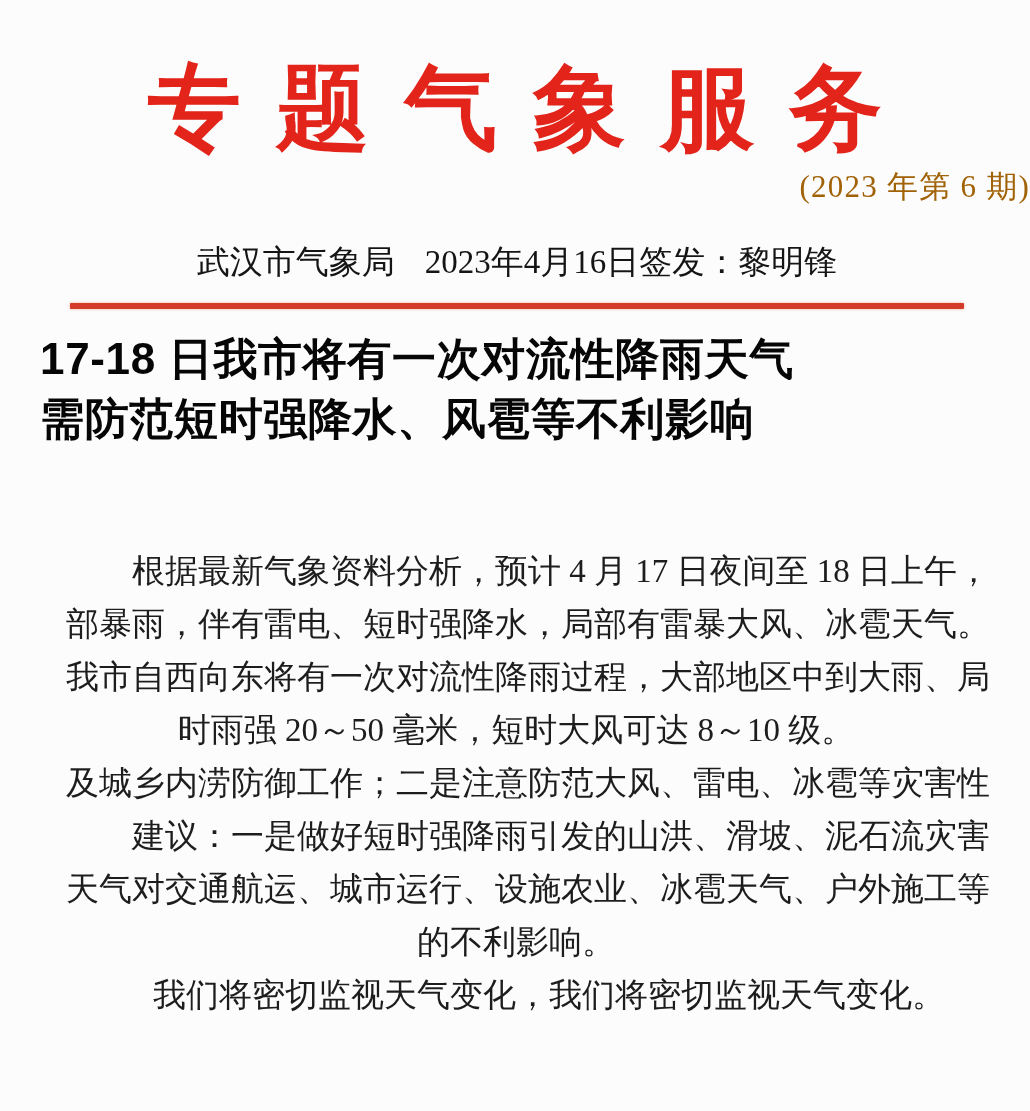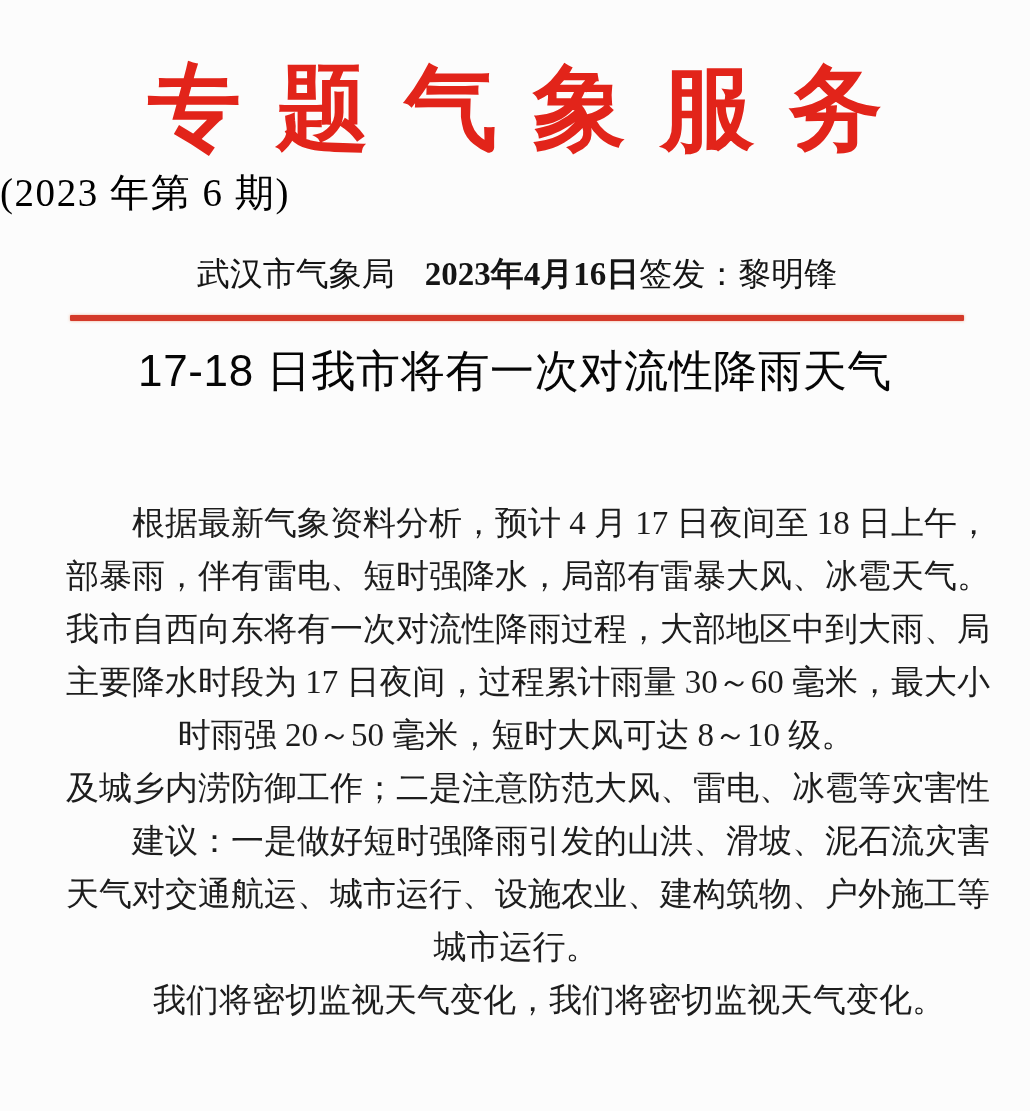--- a/index.html
+++ b/index.html
@@ -24,46 +24,45 @@
     font-family: "Liberation Sans", sans-serif;
     font-weight: 800;
     font-size: 93px;
     line-height: 1.08;
     letter-spacing: 0.38em;
     color: #e2241a;
     white-space: nowrap;
   }
   .issue-line {
     margin-top: 8px;
-    text-align: left;
-    font-size: 39px;
+    text-align: right;
+    font-size: 31px;
     letter-spacing: 0.04em;
-    color: #000000;
+    color: #a16207;
   }
   .meta-row {
     display: flex;
     justify-content: center;
     align-items: baseline;
     margin: 32px 68px 0 72px;
     font-size: 33px;
     color: #151515;
   }
-  .meta-row .meta-center { margin-left: 30px; font-weight: bold; }
+  .meta-row .meta-center { margin-left: 30px; }
   .red-rule {
     margin: 18px 66px 0 70px;
     height: 6px;
     background: #d43a2a;
     border-radius: 1px;
     box-shadow: 0 0 3px rgba(226, 110, 60, 0.55);
   }
   .headline {
     margin: 20px 40px 0 40px;
-    text-align: center;
     font-family: "Liberation Sans", sans-serif;
-    font-weight: 400;
+    font-weight: 700;
     font-size: 44px;
     line-height: 60px;
     color: #060606;
     letter-spacing: 0.015em;
   }
   .body-text {
     margin: 96px 64px 0 66px;
     font-size: 33px;
     line-height: 53px;
     color: #1d1d1d;
@@ -88,37 +87,37 @@
   <div class="meta-row">
     <span class="meta-left">武汉市气象局</span>
     <span class="meta-center">2023年4月16日</span>
     <span class="meta-right">签发：黎明锋</span>
   </div>
 
   <div class="red-rule"></div>
 
   <div class="headline">
     <div>17-18 日我市将有一次对流性降雨天气</div>
+    <div>需防范短时强降水、风雹等不利影响</div>
   </div>
 
   <div class="body-text">
 
     <div>
       <div class="body-line first">根据最新气象资料分析，预计 4 月 17 日夜间至 18 日上午，</div>
       <div class="body-line">部暴雨，伴有雷电、短时强降水，局部有雷暴大风、冰雹天气。</div>
       <div class="body-line">我市自西向东将有一次对流性降雨过程，大部地区中到大雨、局</div>
-      <div class="body-line">主要降水时段为 17 日夜间，过程累计雨量 30～60 毫米，最大小</div>
       <div class="body-line">时雨强 20～50 毫米，短时大风可达 8～10 级。</div>
     </div>
 
     <div>
       <div class="body-line">及城乡内涝防御工作；二是注意防范大风、雷电、冰雹等灾害性</div>
       <div class="body-line first">建议：一是做好短时强降雨引发的山洪、滑坡、泥石流灾害</div>
-      <div class="body-line">天气对交通航运、城市运行、设施农业、建构筑物、户外施工等</div>
-      <div class="body-line">城市运行。</div>
+      <div class="body-line">天气对交通航运、城市运行、设施农业、冰雹天气、户外施工等</div>
+      <div class="body-line">的不利影响。</div>
     </div>
 
     <div>
       <div class="body-line first">我们将密切监视天气变化，我们将密切监视天气变化。</div>
     </div>
 
   </div>
 
 </div>
 

